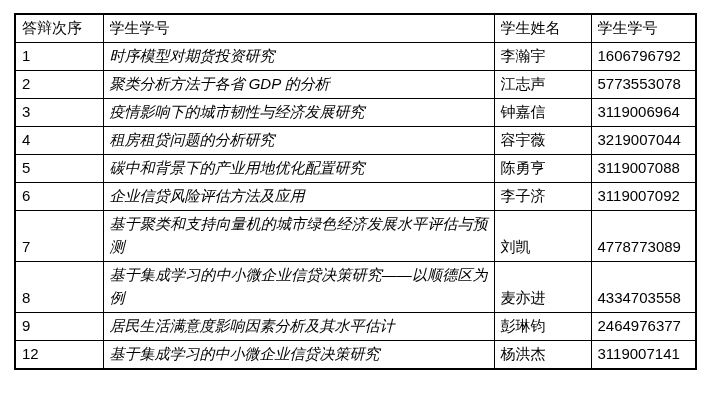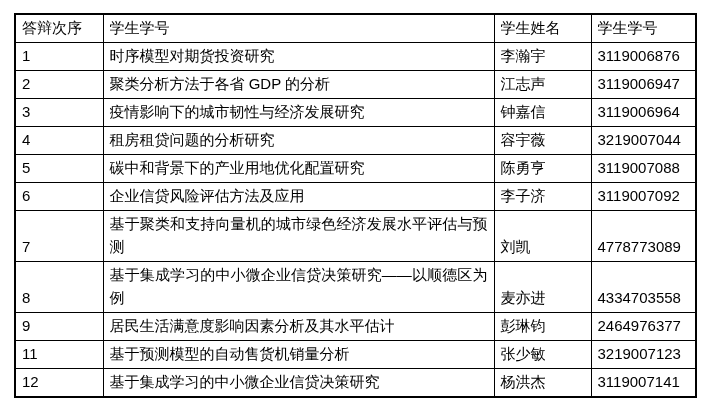--- a/index.html
+++ b/index.html
@@ -37,21 +37,21 @@
     line-height: 23px;
     text-align: left;
     color: #000000;
     overflow: hidden;
     word-break: break-all;
   }
   thead tr { height: 25px; }
   tbody tr { height: 25px; }
   tbody tr:nth-child(7),
   tbody tr:nth-child(8) { height: 51px; }
-  tbody td:nth-child(2) { text-align: justify; }
+  tbody td:nth-child(2) { text-align: justify; font-style: italic; }
   col.c-order { width: 88px; }
   col.c-topic { width: 391px; }
   col.c-name  { width: 97px; }
   col.c-id    { width: 105px; }
 </style>
 </head>
 <body>
 
 <div class="page">
   <table class="defense-table">
@@ -67,27 +67,27 @@
         <th>学生学号</th>
         <th>学生姓名</th>
         <th>学生学号</th>
       </tr>
     </thead>
     <tbody>
         <tr>
           <td>1</td>
           <td>时序模型对期货投资研究</td>
           <td>李瀚宇</td>
-          <td>3119006876</td>
+          <td>1606796792</td>
         </tr>
         <tr>
           <td>2</td>
           <td>聚类分析方法于各省 GDP 的分析</td>
           <td>江志声</td>
-          <td>3119006947</td>
+          <td>5773553078</td>
         </tr>
         <tr>
           <td>3</td>
           <td>疫情影响下的城市韧性与经济发展研究</td>
           <td>钟嘉信</td>
           <td>3119006964</td>
         </tr>
         <tr>
           <td>4</td>
           <td>租房租贷问题的分析研究</td>
@@ -118,26 +118,20 @@
           <td>麦亦进</td>
           <td>4334703558</td>
         </tr>
         <tr>
           <td>9</td>
           <td>居民生活满意度影响因素分析及其水平估计</td>
           <td>彭琳钧</td>
           <td>2464976377</td>
         </tr>
         <tr>
-          <td>11</td>
-          <td>基于预测模型的自动售货机销量分析</td>
-          <td>张少敏</td>
-          <td>3219007123</td>
-        </tr>
-        <tr>
           <td>12</td>
           <td>基于集成学习的中小微企业信贷决策研究</td>
           <td>杨洪杰</td>
           <td>3119007141</td>
         </tr>
       </tbody>
   </table>
 </div>
 
 </body></html>

